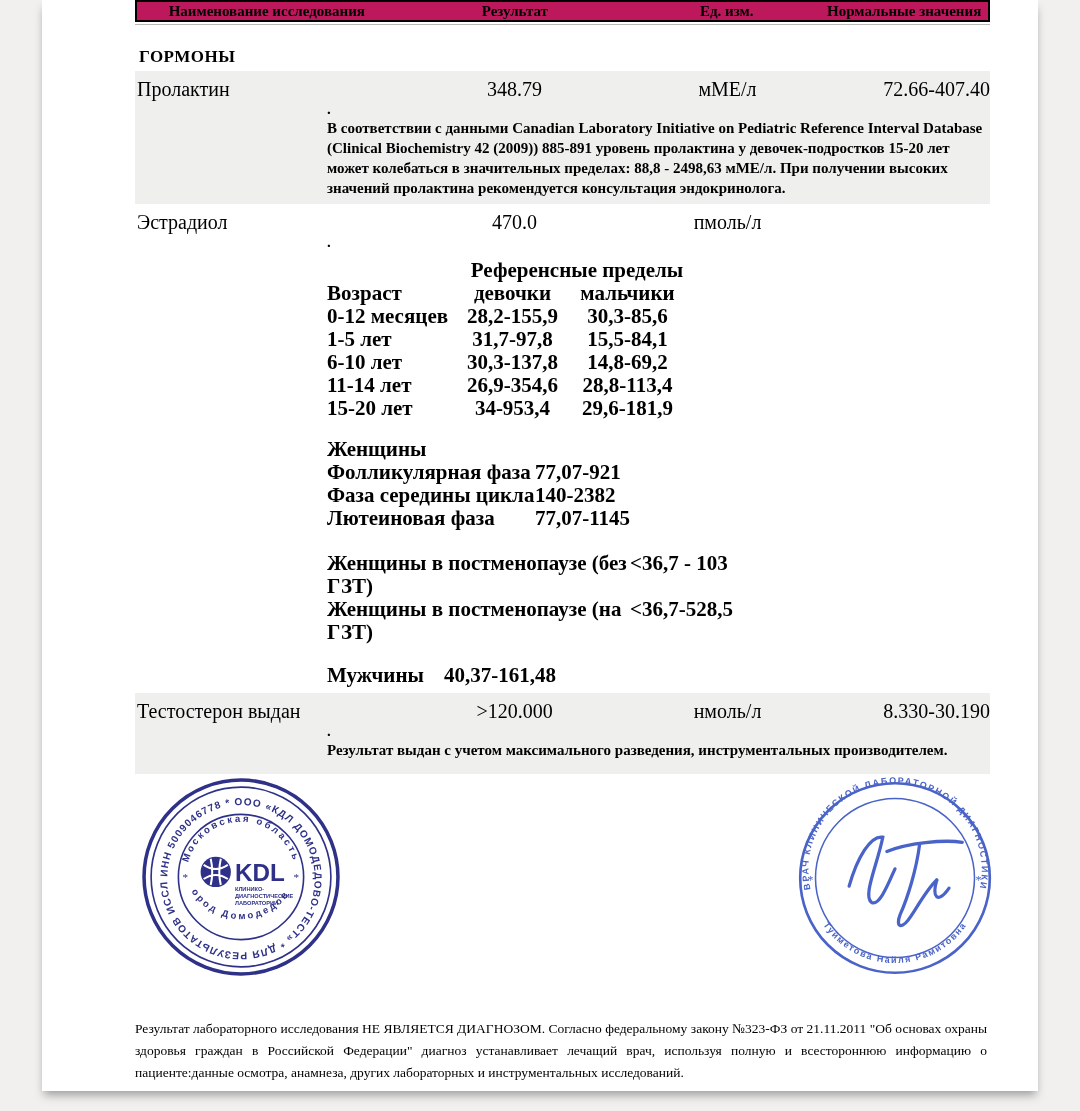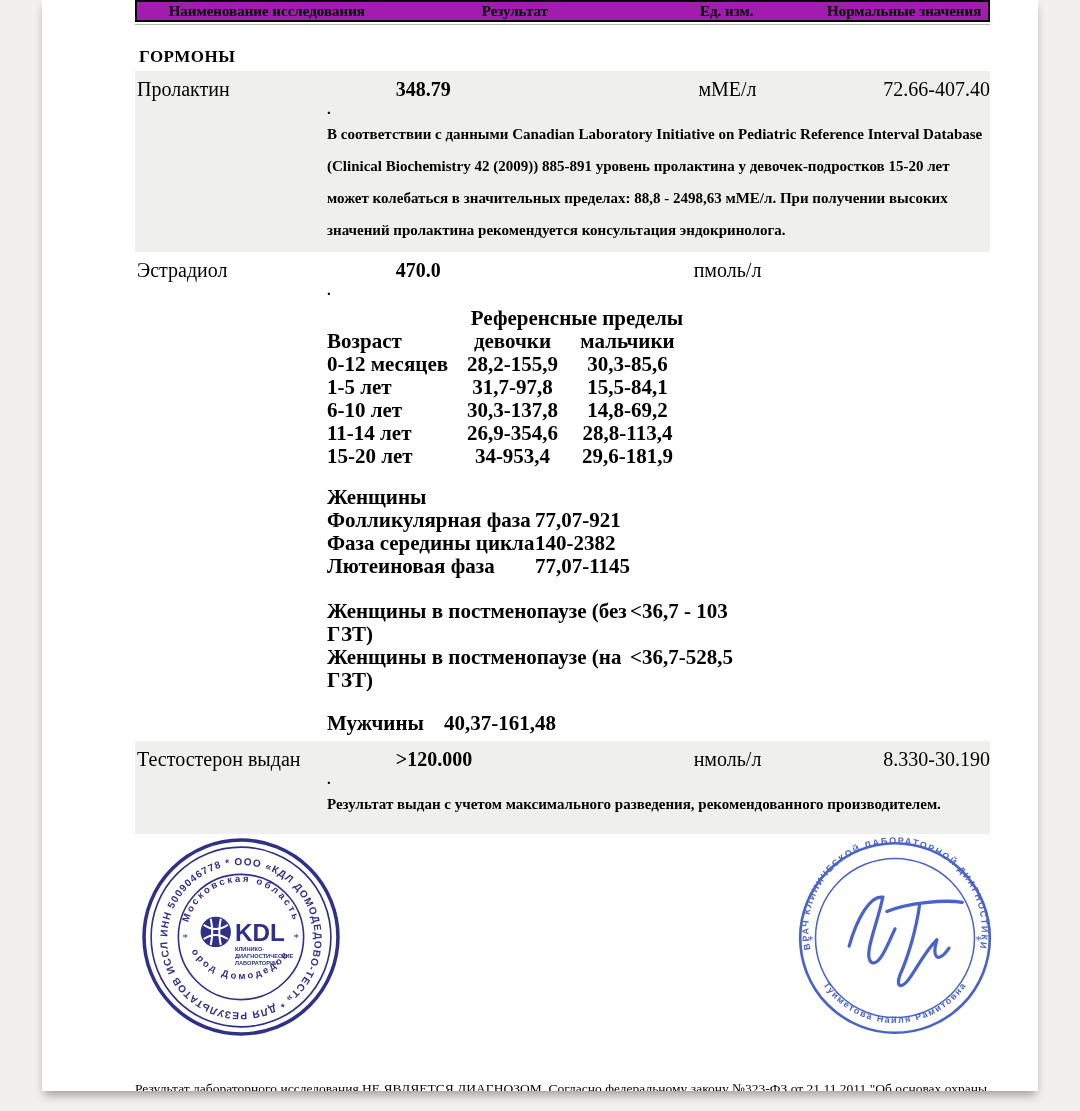--- a/index.html
+++ b/index.html
@@ -2,37 +2,37 @@
 <html><head>
 <meta charset="utf-8">
 <style>
   * { margin:0; padding:0; box-sizing:border-box; }
   html,body { width:1080px; height:1111px; background:#f1f0ef; font-family:"Liberation Serif","DejaVu Serif",serif; }
   .page { position:absolute; left:42px; top:0; width:996px; height:1091px; background:#ffffff;
           box-shadow:0 6px 9px -2px rgba(0,0,0,0.35); overflow:hidden; }
   .content { margin-left:93px; margin-right:48px; }
 
   
-  .tbl-header { display:flex; height:22px; background:#a21caf; border:2px solid #000; border-bottom:2px solid #000;
+  .tbl-header { display:flex; height:22px; background:#be185d; border:2px solid #000; border-bottom:2px solid #000;
                 align-items:center; font-weight:bold; font-size:15px; }
   .tbl-header .cell { text-align:center; }
   .hdr-underline { border-top:1px solid #b9b9b9; margin-top:2px; }
   .c-name { width:30.5%; } .c-result { width:27.8%; } .c-units { width:22%; } .c-normal { width:19.7%; }
 
   .section-title { font-weight:bold; font-size:17px; margin:22px 0 4px 4px; letter-spacing:0.5px; }
 
   .block { padding-bottom:6px; }
   .block.gray { background:#efefee; }
   .test-row { display:flex; font-size:20px; padding-top:7px; }
   .test-row .c-name { padding-left:2px; }
-  .test-row .c-result { font-weight:bold; }
+  .test-row .c-result { text-align:center; font-weight:normal; }
   .test-row .c-units { text-align:center; }
   .test-row .c-normal { text-align:right; }
   .dot-line { margin-left:192px; font-weight:bold; font-size:15px; height:17px; line-height:17px; }
-  .comment { margin-left:192px; width:660px; font-weight:bold; font-size:15px; line-height:32px; }
+  .comment { margin-left:192px; width:660px; font-weight:bold; font-size:15px; line-height:20px; }
 
   
   .ref-wrap { margin-left:192px; font-weight:bold; font-size:21px; line-height:23px; }
   .ref-title { width:420px; text-align:center; padding-left:80px; margin-top:8px; }
   .ref-grid { display:flex; }
   .ref-col-age { width:128px; } .ref-col-g { width:115px; text-align:center; } .ref-col-b { width:115px; text-align:center; }
   .spacer18 { height:18px; } .spacer22 { height:22px; } .spacer20 { height:20px; }
   .kv { display:flex; }
   .kv .k-phase { width:208px; } .kv .k-post { width:303px; }
   .men-line { display:flex; gap:20px; }
@@ -150,21 +150,21 @@
     </div>
 
     <div class="block gray" style="padding-bottom:14px;">
       <div class="test-row">
         <div class="c-name">Тестостерон выдан</div>
         <div class="c-result">&gt;120.000</div>
         <div class="c-units">нмоль/л</div>
         <div class="c-normal">8.330-30.190</div>
       </div>
       <div class="dot-line">.</div>
-      <div class="comment">Результат выдан с учетом максимального разведения, рекомендованного производителем.</div>
+      <div class="comment">Результат выдан с учетом максимального разведения, инструментальных производителем.</div>
     </div>
 
     <div class="stamps">
       <div class="stamp-kdl">
         <svg width="202" height="202" viewBox="0 0 200 200">
           <circle cx="100" cy="100" r="96" fill="none" stroke="currentColor" stroke-width="3.5"></circle>
           <circle cx="100" cy="100" r="89" fill="none" stroke="currentColor" stroke-width="1.6"></circle>
           <circle cx="100" cy="100" r="62" fill="none" stroke="currentColor" stroke-width="1.6"></circle>
           <defs>
             <path id="kdl-ring" d="M 27,100 A 73,73 0 1 1 26.99,100.5"></path>

